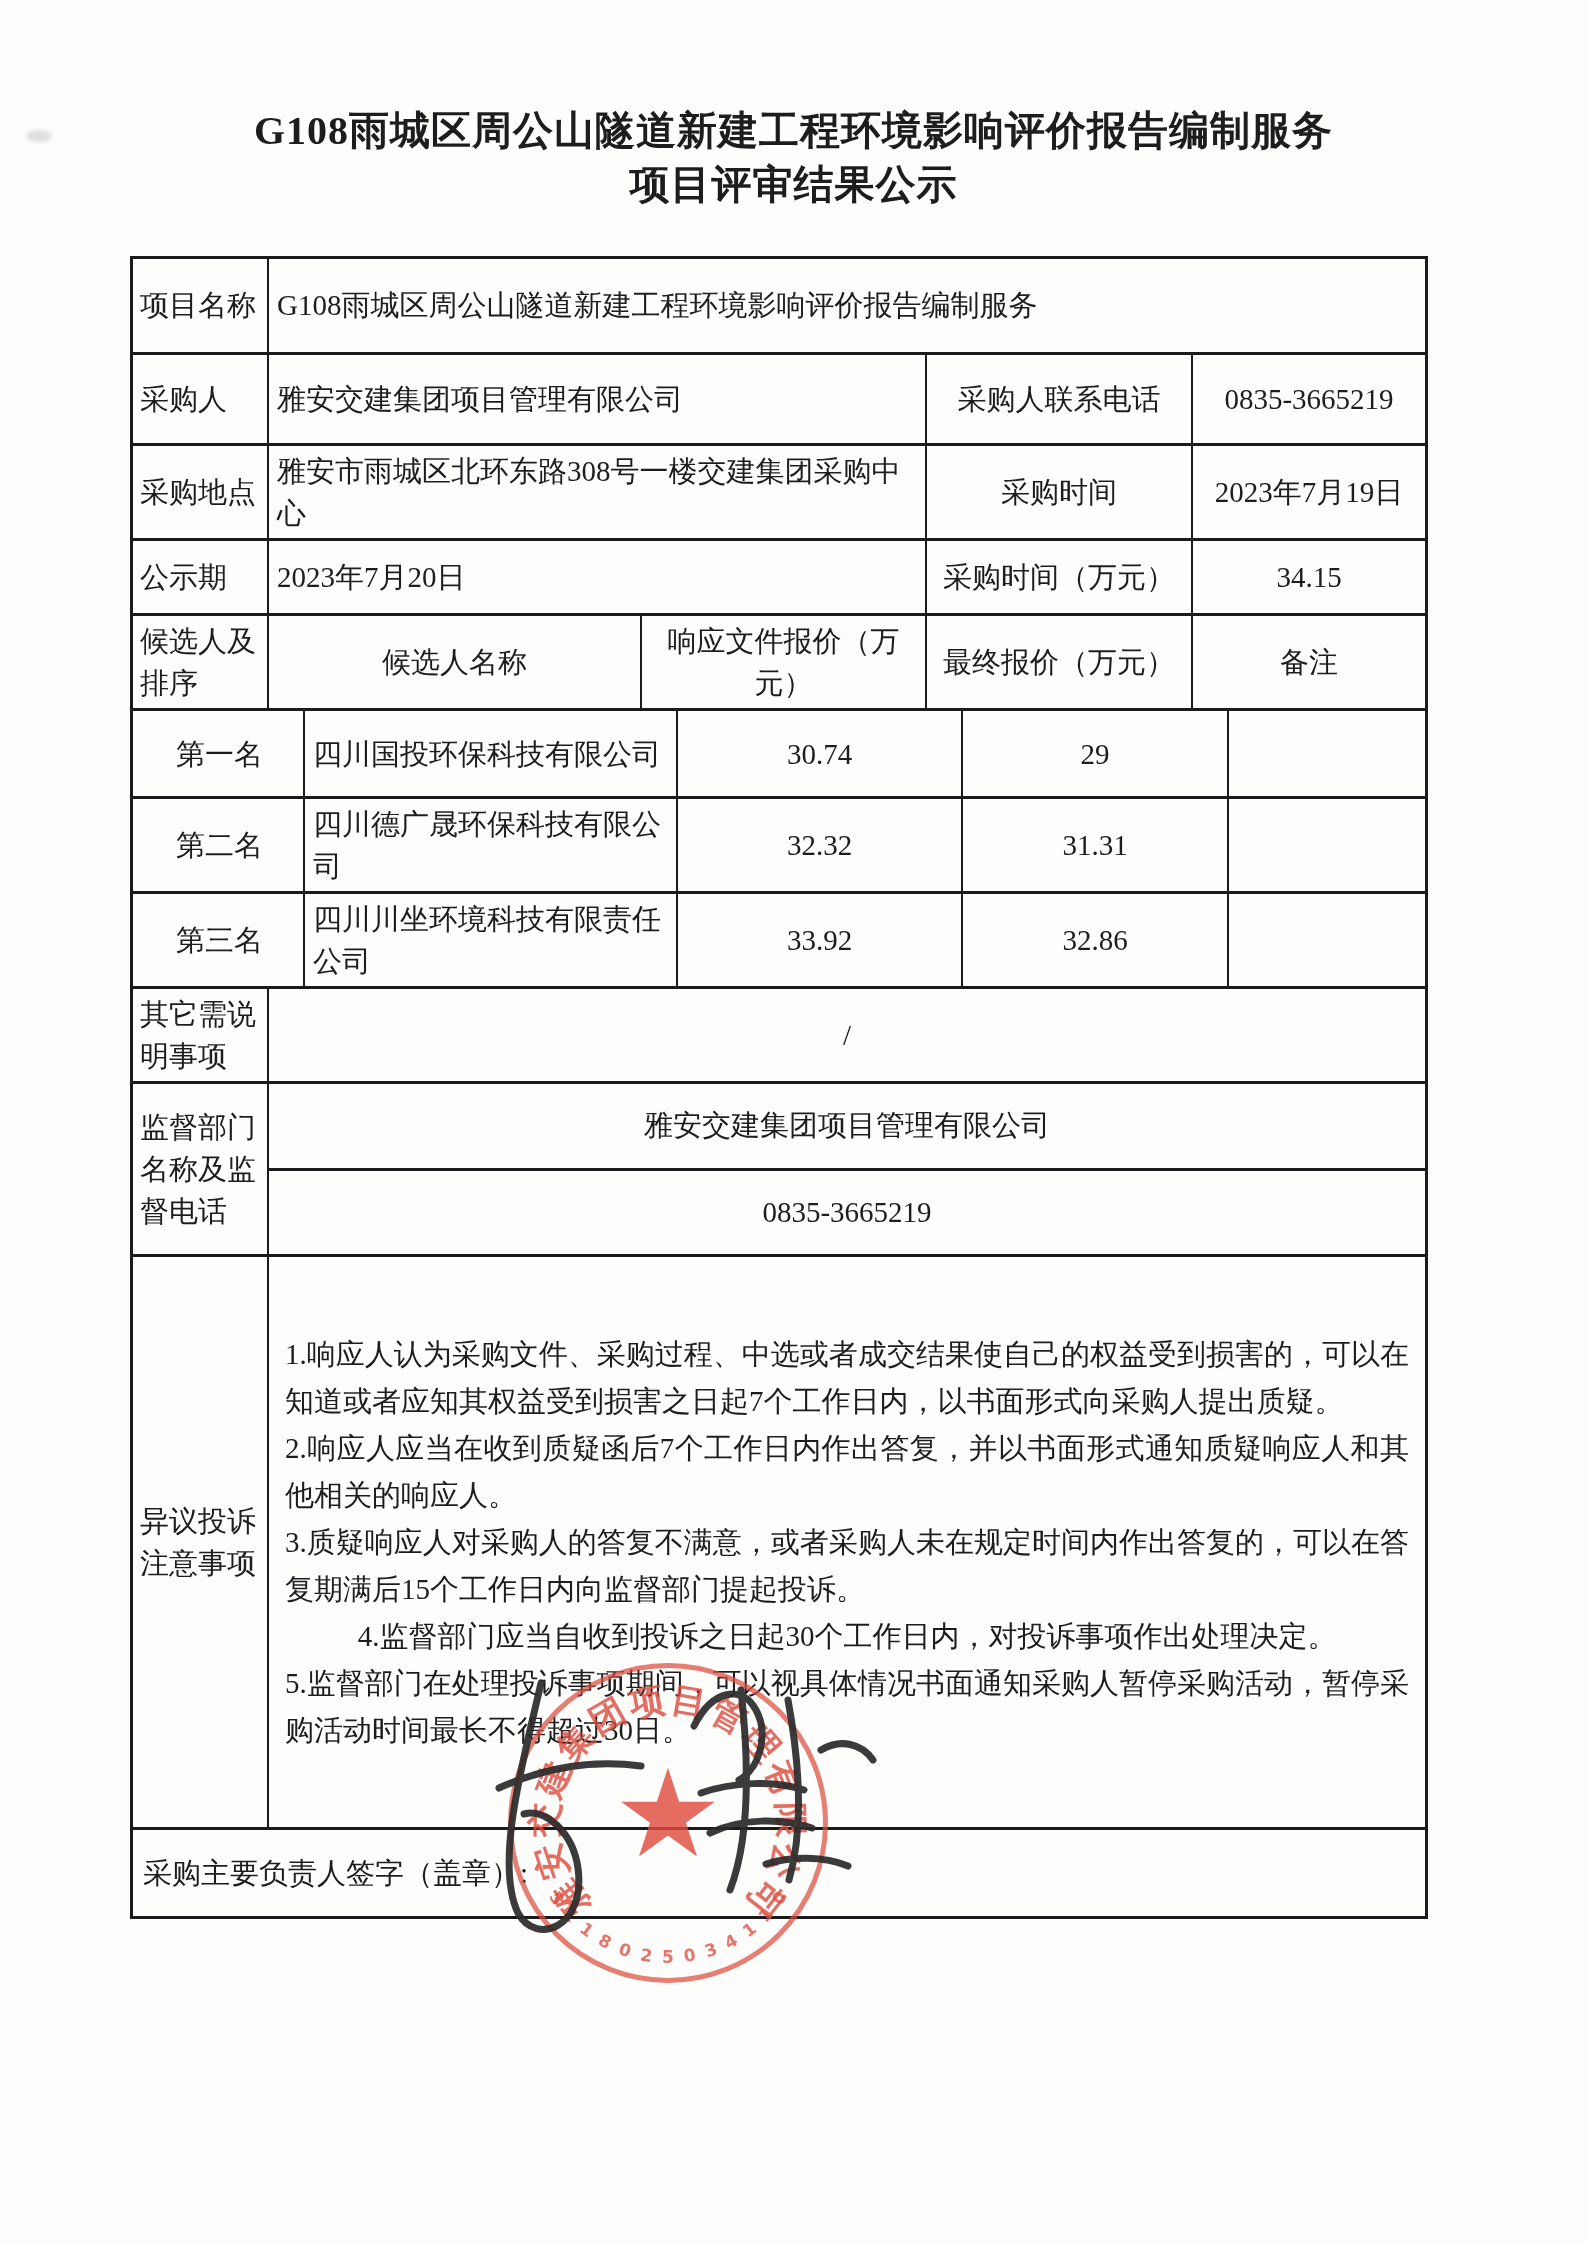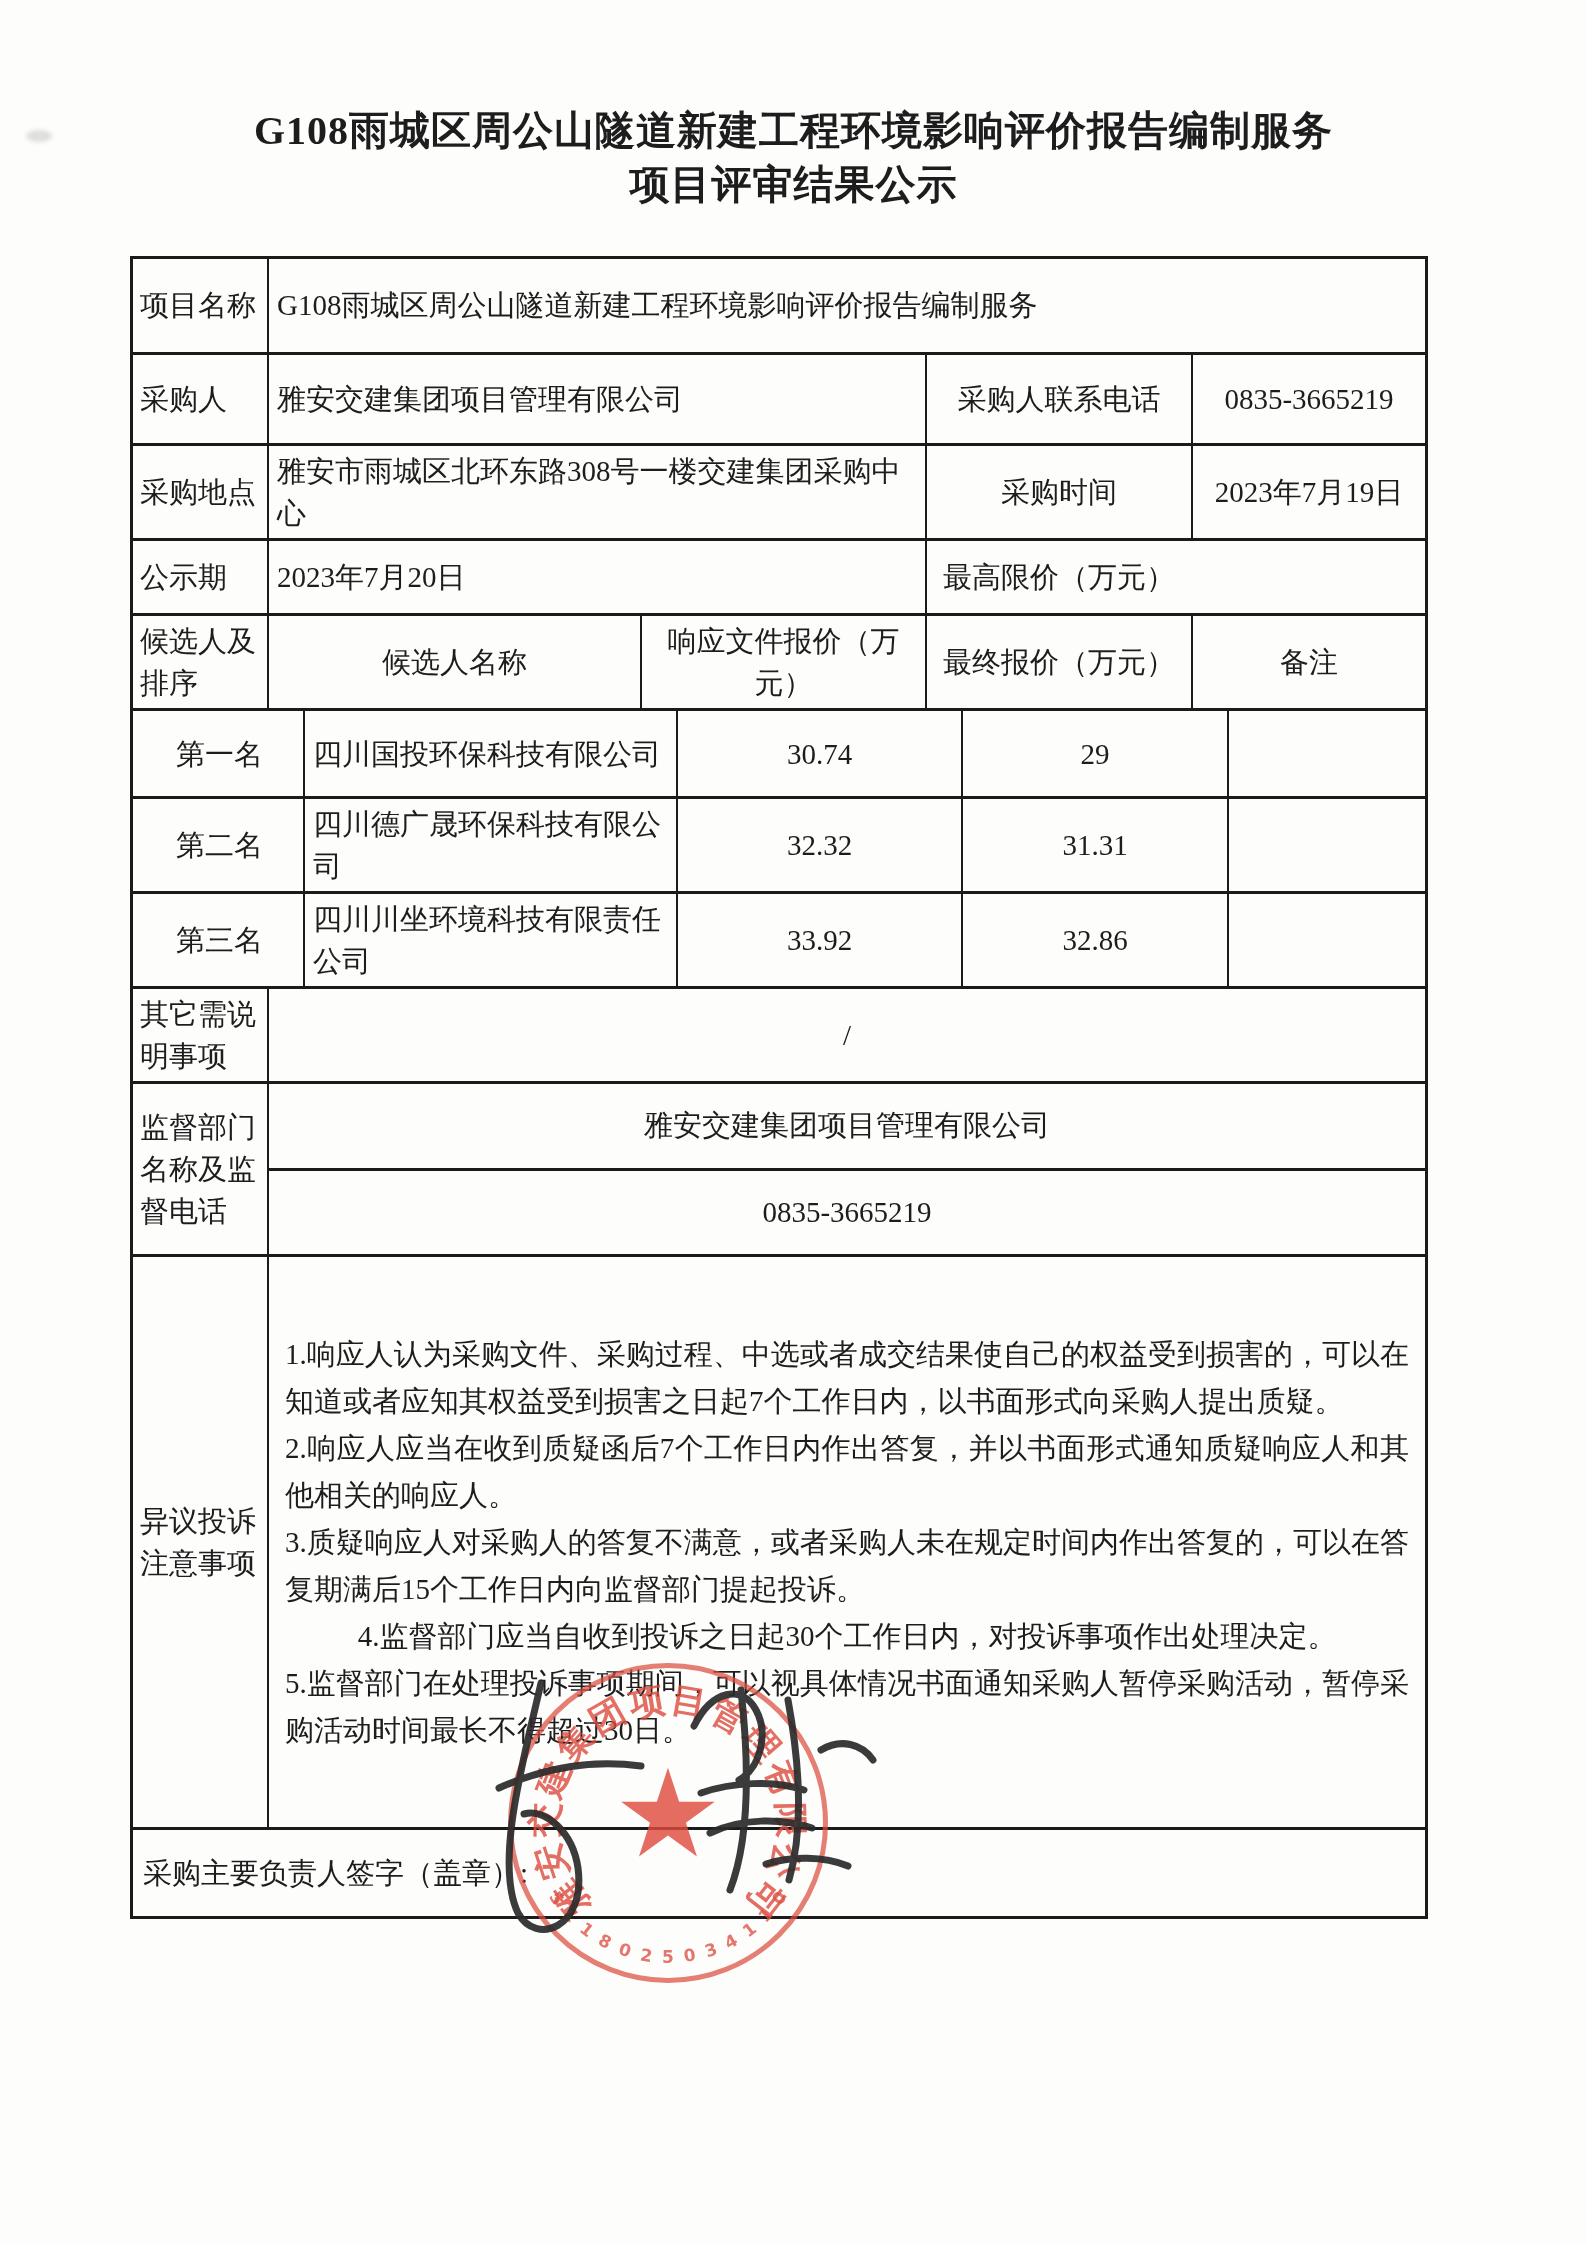--- a/index.html
+++ b/index.html
@@ -129,21 +129,22 @@
     <div class="trow h-r3">
       <div class="cell lblc">采购地点</div>
       <div class="cell w-val">雅安市雨城区北环东路308号一楼交建集团采购中心</div>
       <div class="cell w-lbl2 ctr">采购时间</div>
       <div class="cell w-val2 ctr">2023年7月19日</div>
     </div>
 
     <div class="trow h-r4">
       <div class="cell lblc">公示期</div>
       <div class="cell w-val">2023年7月20日</div>
-      <div class="cell w-lbl2 ctr">最高限价（万元）</div>
+      <div class="cell w-lbl2 ctr">采购时间（万元）</div>
+      <div class="cell w-val2 ctr">34.15</div>
     </div>
 
     <div class="trow h-r5">
       <div class="cell lblc">候选人及排序</div>
       <div class="cell w-name ctr">候选人名称</div>
       <div class="cell w-doc ctr">响应文件报价（万元）</div>
       <div class="cell w-final ctr">最终报价（万元）</div>
       <div class="cell w-remark ctr">备注</div>
     </div>
 

